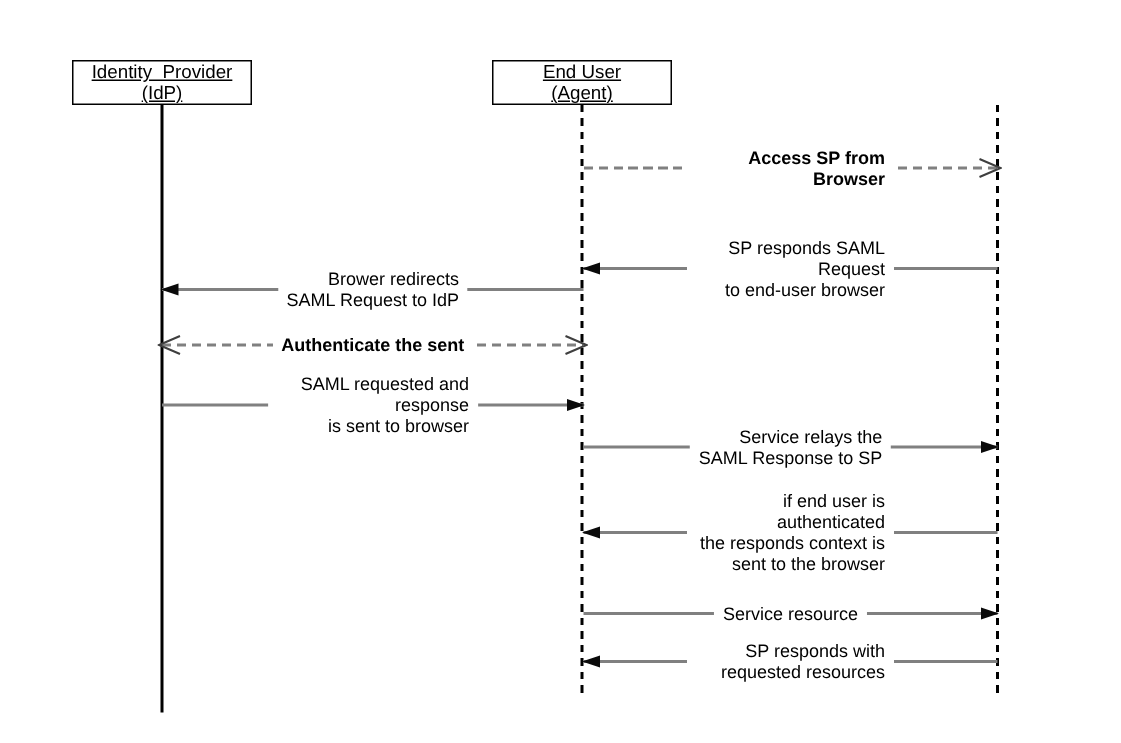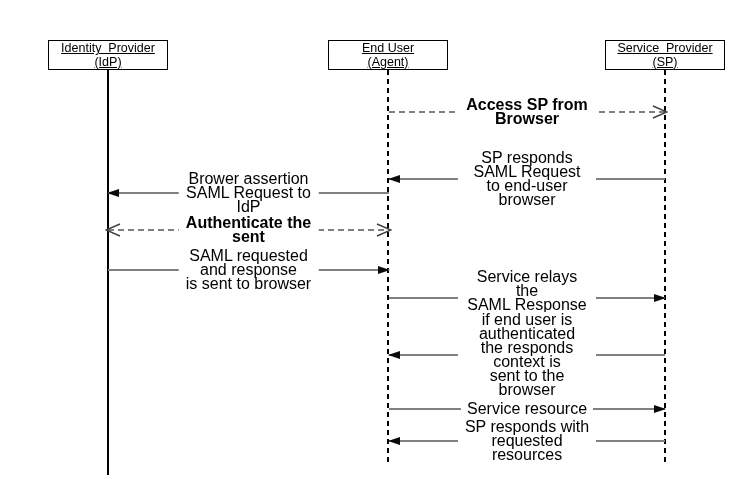--- a/index.html
+++ b/index.html
@@ -18,22 +18,22 @@
   
   .lifeline { position:absolute; width:1.5px; }
   .lifeline.solid  { background:#000; }
   .lifeline.dashed { background:repeating-linear-gradient(180deg,#000 0 5px,transparent 5px 9px); }
   
   .message { position:absolute; height:0; }
   .msg-line { position:absolute; left:0; right:0; top:-1px; height:2px; background:#808080; }
   .message.dashed .msg-line { background:repeating-linear-gradient(90deg,#808080 0 6px,transparent 6px 10px); }
   .msg-label {
     position:absolute; left:50%; top:0; transform:translate(-50%,-50%);
-    background:#fff; padding:1px 6px; white-space:pre-line; text-align:center;
-    font-size:16px; line-height:14px;
+    background:#fff; padding:1px 6px; white-space:pre-line; text-align:right;
+    font-size:12px; line-height:14px;
   }
   .msg-label.bold { font-weight:bold; }
   .arrow-filled { position:absolute; top:-4.5px; width:0; height:0;
     border-top:4.5px solid transparent; border-bottom:4.5px solid transparent; }
   .arrow-filled.left  { left:-1px;  border-right:12px solid #0a0a0a; }
   .arrow-filled.right { right:-1px; border-left:12px solid #0a0a0a; }
   .chevron { position:absolute; top:-7px; width:16px; height:14px; }
   .chevron.right { right:-3px; }
   .chevron.left  { left:-3px; }
 </style>
@@ -42,24 +42,20 @@
 
 <div class="canvas">
 
   <div class="actor-box" style="left:48px">
     <span class="t">Identity  Provider</span>
     <span class="t">(IdP)</span>
   </div>
   <div class="actor-box" style="left:328px">
     <span class="t">End User</span>
     <span class="t">(Agent)</span>
-  </div>
-  <div class="actor-box" style="left:605px">
-    <span class="t">Service  Provider</span>
-    <span class="t">(SP)</span>
   </div>
 
   <div class="lifeline solid" style="left:107px; top:70px; height:405px"></div>
   <div class="lifeline dashed" style="left:387px; top:70px; height:396px"></div>
   <div class="lifeline dashed" style="left:664px; top:70px; height:396px"></div>
 
   <div class="message dashed" style="left:389px; top:112px; width:276px">
     <div class="msg-line"></div>
     <svg class="chevron right" viewBox="0 0 16 14">
         <path d="M1 1 L15 7 L1 13" fill="none" stroke="#3f3f3f" stroke-width="1.4"></path>
@@ -70,21 +66,21 @@
   <div class="message" style="left:389px; top:179px; width:276px">
     <div class="msg-line"></div>
     <span class="arrow-filled left"></span>
     <div class="msg-label">SP responds SAML Request
 to end-user browser</div>
   </div>
 
   <div class="message" style="left:108px; top:193px; width:281px">
     <div class="msg-line"></div>
     <span class="arrow-filled left"></span>
-    <div class="msg-label">Brower assertion
+    <div class="msg-label">Brower redirects
 SAML Request to IdP</div>
   </div>
 
   <div class="message dashed" style="left:108px; top:230px; width:281px">
     <div class="msg-line"></div>
     <svg class="chevron left" viewBox="0 0 16 14">
         <path d="M15 1 L1 7 L15 13" fill="none" stroke="#3f3f3f" stroke-width="1.4"></path>
       </svg>
     <svg class="chevron right" viewBox="0 0 16 14">
         <path d="M1 1 L15 7 L1 13" fill="none" stroke="#3f3f3f" stroke-width="1.4"></path>

